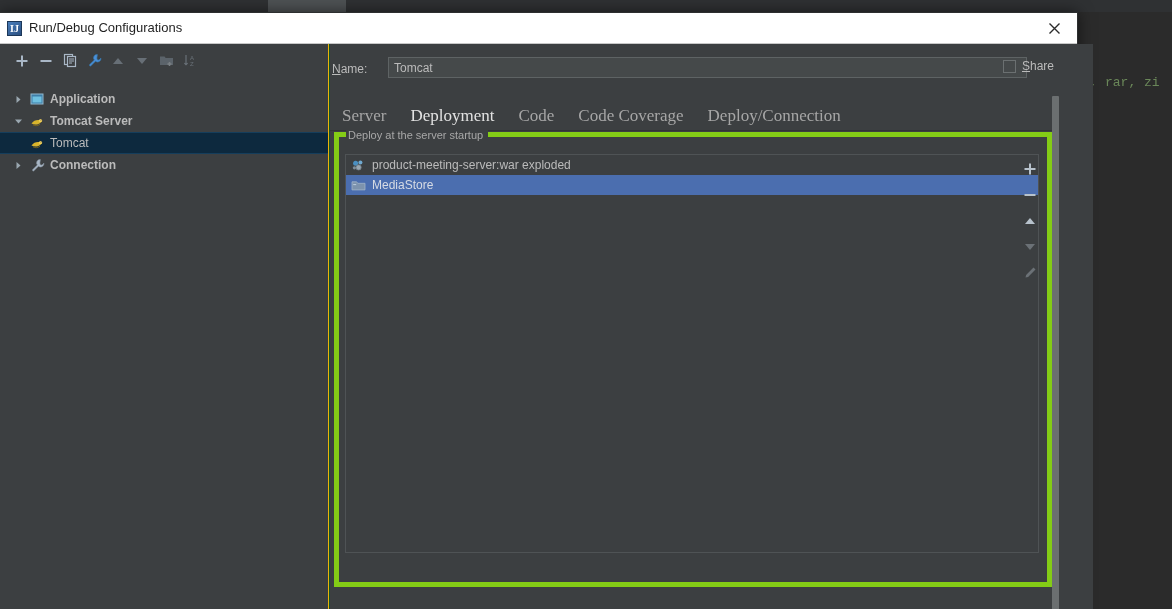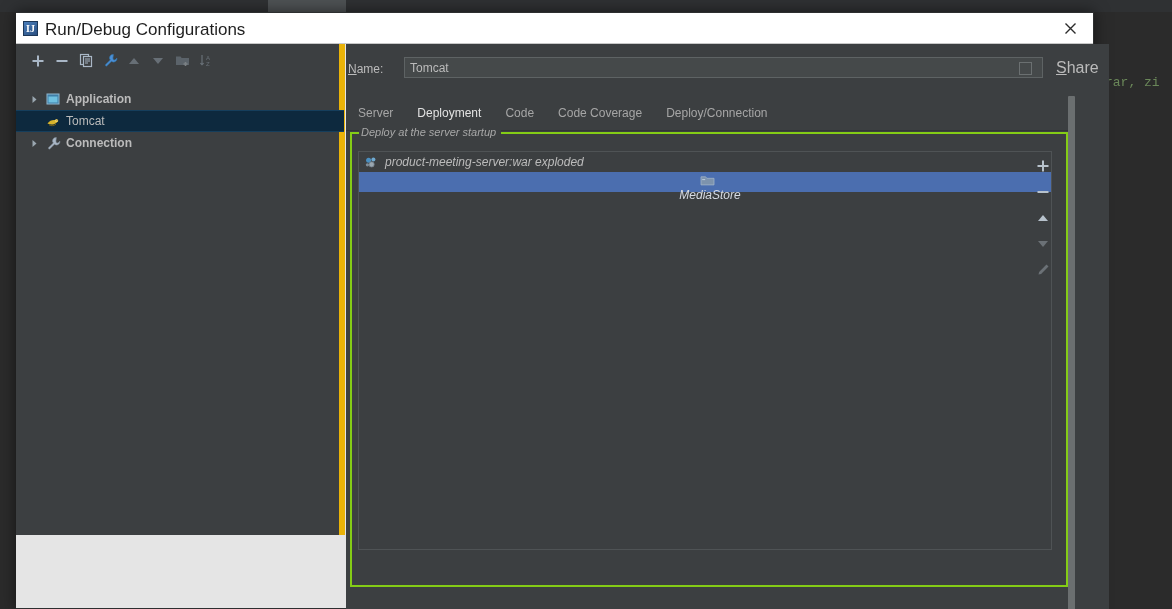--- a/index.html
+++ b/index.html
@@ -46,23 +46,23 @@
     left: 1066px; top: 63px;
     font-family: "Liberation Mono", monospace;
     font-size: 13px;
     color: #6a8759;
     white-space: pre;
   }
 
   
   #dialog {
     position: absolute;
-    left: 16px; top: 12px;
+    left: 0; top: 12px;
     width: 1078px; height: 597px;
-    background: #e5e5e5;
+    background: #14532d;
     border: 1px solid #2d2f30;
     border-left: none;
     box-sizing: border-box;
     box-shadow: 0 0 14px rgba(0,0,0,0.55);
   }
 
   
   #dialog-titlebar {
     position: relative;
     height: 31px;
@@ -82,42 +82,42 @@
     justify-content: center;
     font-size: 10px;
     font-weight: bold;
     color: #ffffff;
     font-family: "Liberation Serif", serif;
     line-height: 1;
   }
   #dialog-title-text {
     position: absolute;
     left: 29px; top: 7px;
-    font-size: 17px;
+    font-size: 13px;
     color: #1f1f1f;
     font-family: "Liberation Sans", sans-serif;
   }
   #dialog-close-button {
     position: absolute;
     right: 0; top: 0;
     width: 45px; height: 30px;
     display: flex;
     align-items: center;
     justify-content: center;
     cursor: pointer;
   }
   #dialog-close-button svg { display: block; }
 
   
   #sidebar {
     position: absolute;
     left: 0; top: 31px;
-    width: 329px; height: 491px;
+    width: 329px; height: 566px;
     background: #3c3f41;
-    border-right: 6px solid #eab308;
+    border-right: 1px solid #eab308;
     box-sizing: border-box;
   }
   #sidebar-toolbar {
     position: absolute;
     left: 0; top: 0;
     width: 328px; height: 33px;
     display: flex;
     align-items: center;
     padding-left: 10px;
     box-sizing: border-box;
@@ -218,62 +218,62 @@
     align-items: center;
     cursor: pointer;
   }
   #share-checkbox {
     width: 13px; height: 13px;
     background: #45494a;
     border: 1px solid #6b7071;
     box-sizing: border-box;
   }
   #share-label {
-    margin-left: 24px;
-    font-size: 16px;
+    margin-left: 6px;
+    font-size: 12px;
     color: #bbbbbb;
     white-space: nowrap;
   }
   #share-label u { text-decoration: underline; }
 
   
   #tabs {
     position: absolute;
     left: 0; top: 58px;
     width: 725px; height: 28px;
     display: flex;
     align-items: flex-start;
     border-bottom: 1px solid #323537;
   }
   .tab {
     position: relative;
     padding: 4px 12px 9px 12px;
-    font-size: 12px;
+    font-size: 17px;
     color: #a6a6a6;
     cursor: pointer;
     white-space: nowrap;
+    font-family: Liberation Serif, serif;
   }
   .tab.active { color: #e2e2e2; }
   .tab.active::after {
     content: "";
     position: absolute;
     left: 6px; right: 6px;
     bottom: 0;
     height: 3px;
     background: #4a88c7;
   }
 
   
   #deploy-group {
     position: absolute;
     left: 4px; top: 88px;
     width: 718px; height: 455px;
-    border: 2px solid #84cc16;
-    box-sizing: border-box;
-    font-style: italic;
+    border: 5px solid #84cc16;
+    box-sizing: border-box;
   }
   #deploy-group-title {
     position: absolute;
     left: 7px; top: -8px;
     background: #3c3f41;
     padding: 0 5px 0 2px;
     font-size: 11px;
     color: #a8a8a8;
     white-space: nowrap;
   }
@@ -289,21 +289,21 @@
   }
   .list-row {
     position: relative;
     height: 20px;
     display: flex;
     align-items: center;
     padding-left: 4px;
     cursor: pointer;
     text-align: right;
   }
-  .list-row.selected { background: #4b6eaf; flex-direction: column; }
+  .list-row.selected { background: #4b6eaf; }
   .list-icon {
     width: 16px; height: 16px;
     flex: 0 0 auto;
     display: flex;
     align-items: center;
     justify-content: center;
   }
   .list-label {
     margin-left: 6px;
     font-size: 12px;
@@ -446,20 +446,36 @@
         </span>
         <span class="tree-icon">
           <svg width="14" height="14" viewBox="0 0 14 14">
             <rect x="1" y="2" width="12" height="10" fill="#3f7fa8" stroke="#8fb8cf" stroke-width="1"></rect>
             <rect x="2.5" y="4.5" width="9" height="6" fill="#6fc0e0"></rect>
           </svg>
         </span>
         <span class="tree-label">Application</span>
       </div>
 
+      <div class="tree-row bold">
+        <span class="tree-twisty">
+          <svg width="9" height="9" viewBox="0 0 9 9">
+              <path d="M1 2.5 L8 2.5 L4.5 6.5 Z" fill="#9aa7b0"></path>
+            </svg>
+        </span>
+        <span class="tree-icon">
+          <svg width="15" height="15" viewBox="0 0 15 15">
+            <path d="M1.5 9.5 c2-3 5-4 8-3.5 l3 .7 -1.5 1.6 c-2.5 2.6-6.5 3-9.5 1.2 z" fill="#d8b42c"></path>
+            <circle cx="10.5" cy="6.4" r="1.5" fill="#f2d262"></circle>
+            <circle cx="10.9" cy="6.1" r="0.45" fill="#2b2b2b"></circle>
+            <path d="M3 10.8 c2 1.4 5 1.1 7-0.6" stroke="#8a6f14" stroke-width="0.8" fill="none"></path>
+          </svg>
+        </span>
+        <span class="tree-label">Tomcat Server</span>
+      </div>
 
       <div class="tree-row child selected">
         <span class="tree-icon">
           <svg width="15" height="15" viewBox="0 0 15 15">
             <path d="M1.5 9.5 c2-3 5-4 8-3.5 l3 .7 -1.5 1.6 c-2.5 2.6-6.5 3-9.5 1.2 z" fill="#d8b42c"></path>
             <circle cx="10.5" cy="6.4" r="1.5" fill="#f2d262"></circle>
             <circle cx="10.9" cy="6.1" r="0.45" fill="#2b2b2b"></circle>
             <path d="M3 10.8 c2 1.4 5 1.1 7-0.6" stroke="#8a6f14" stroke-width="0.8" fill="none"></path>
           </svg>
         </span>

